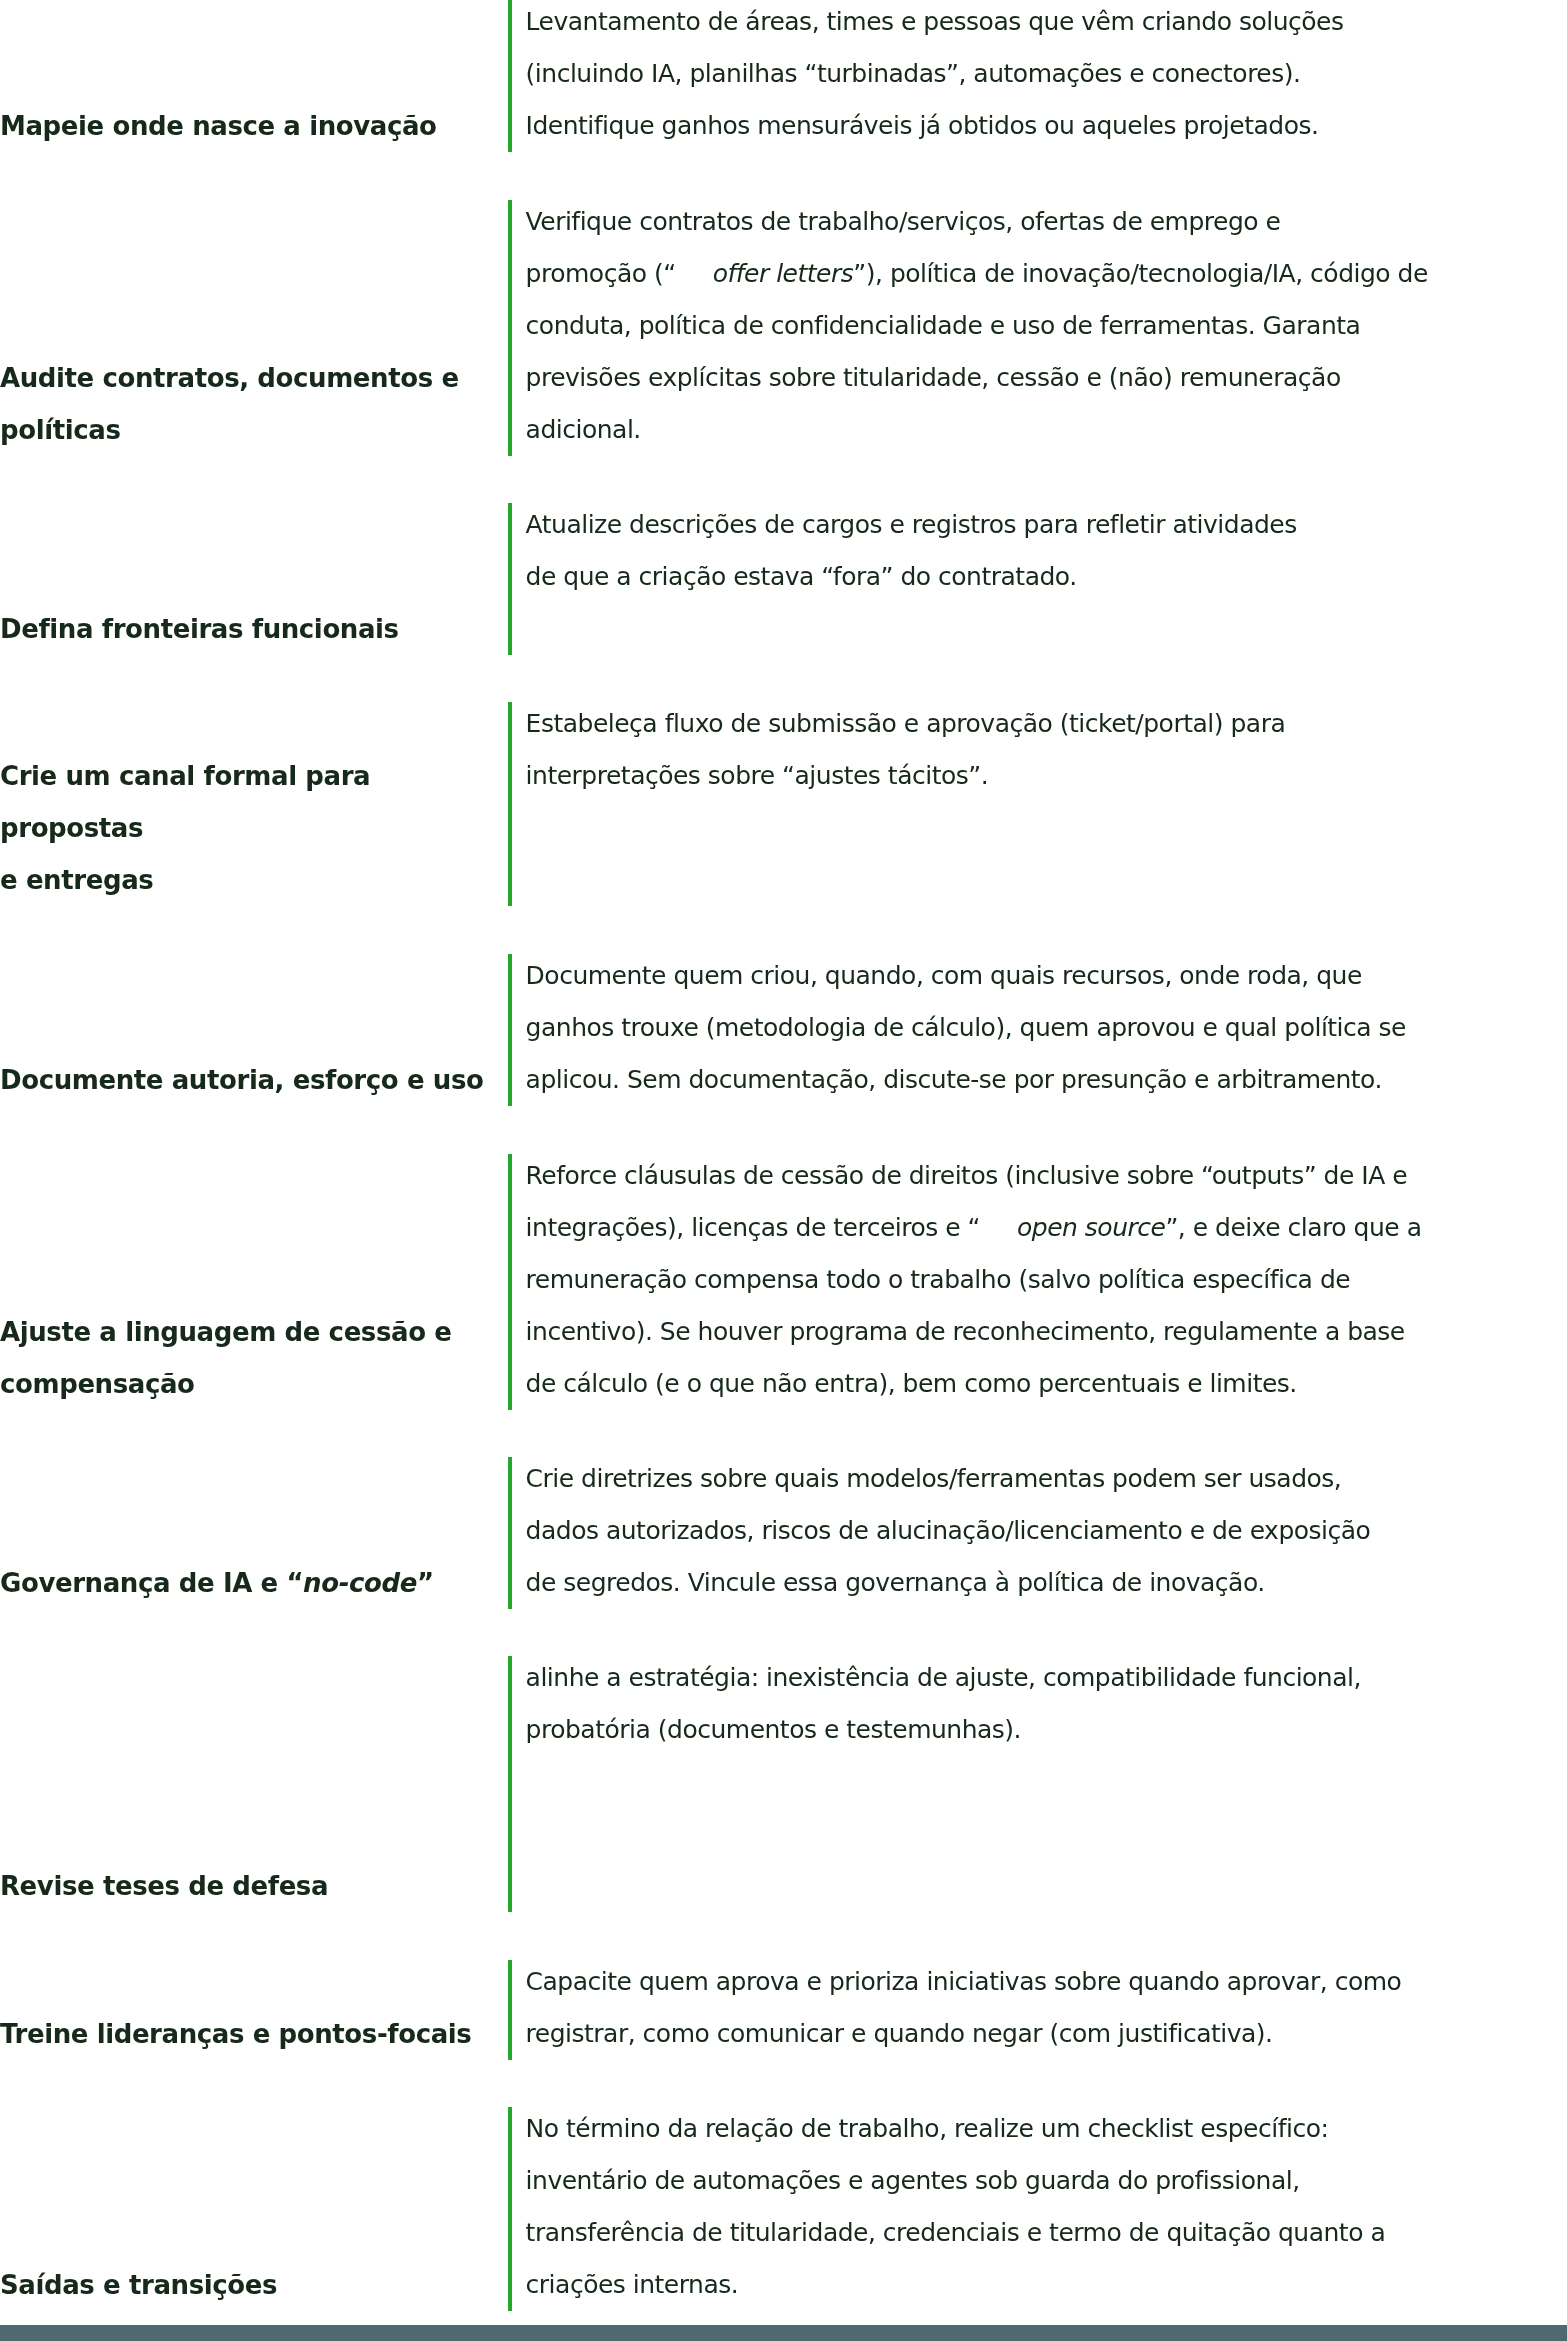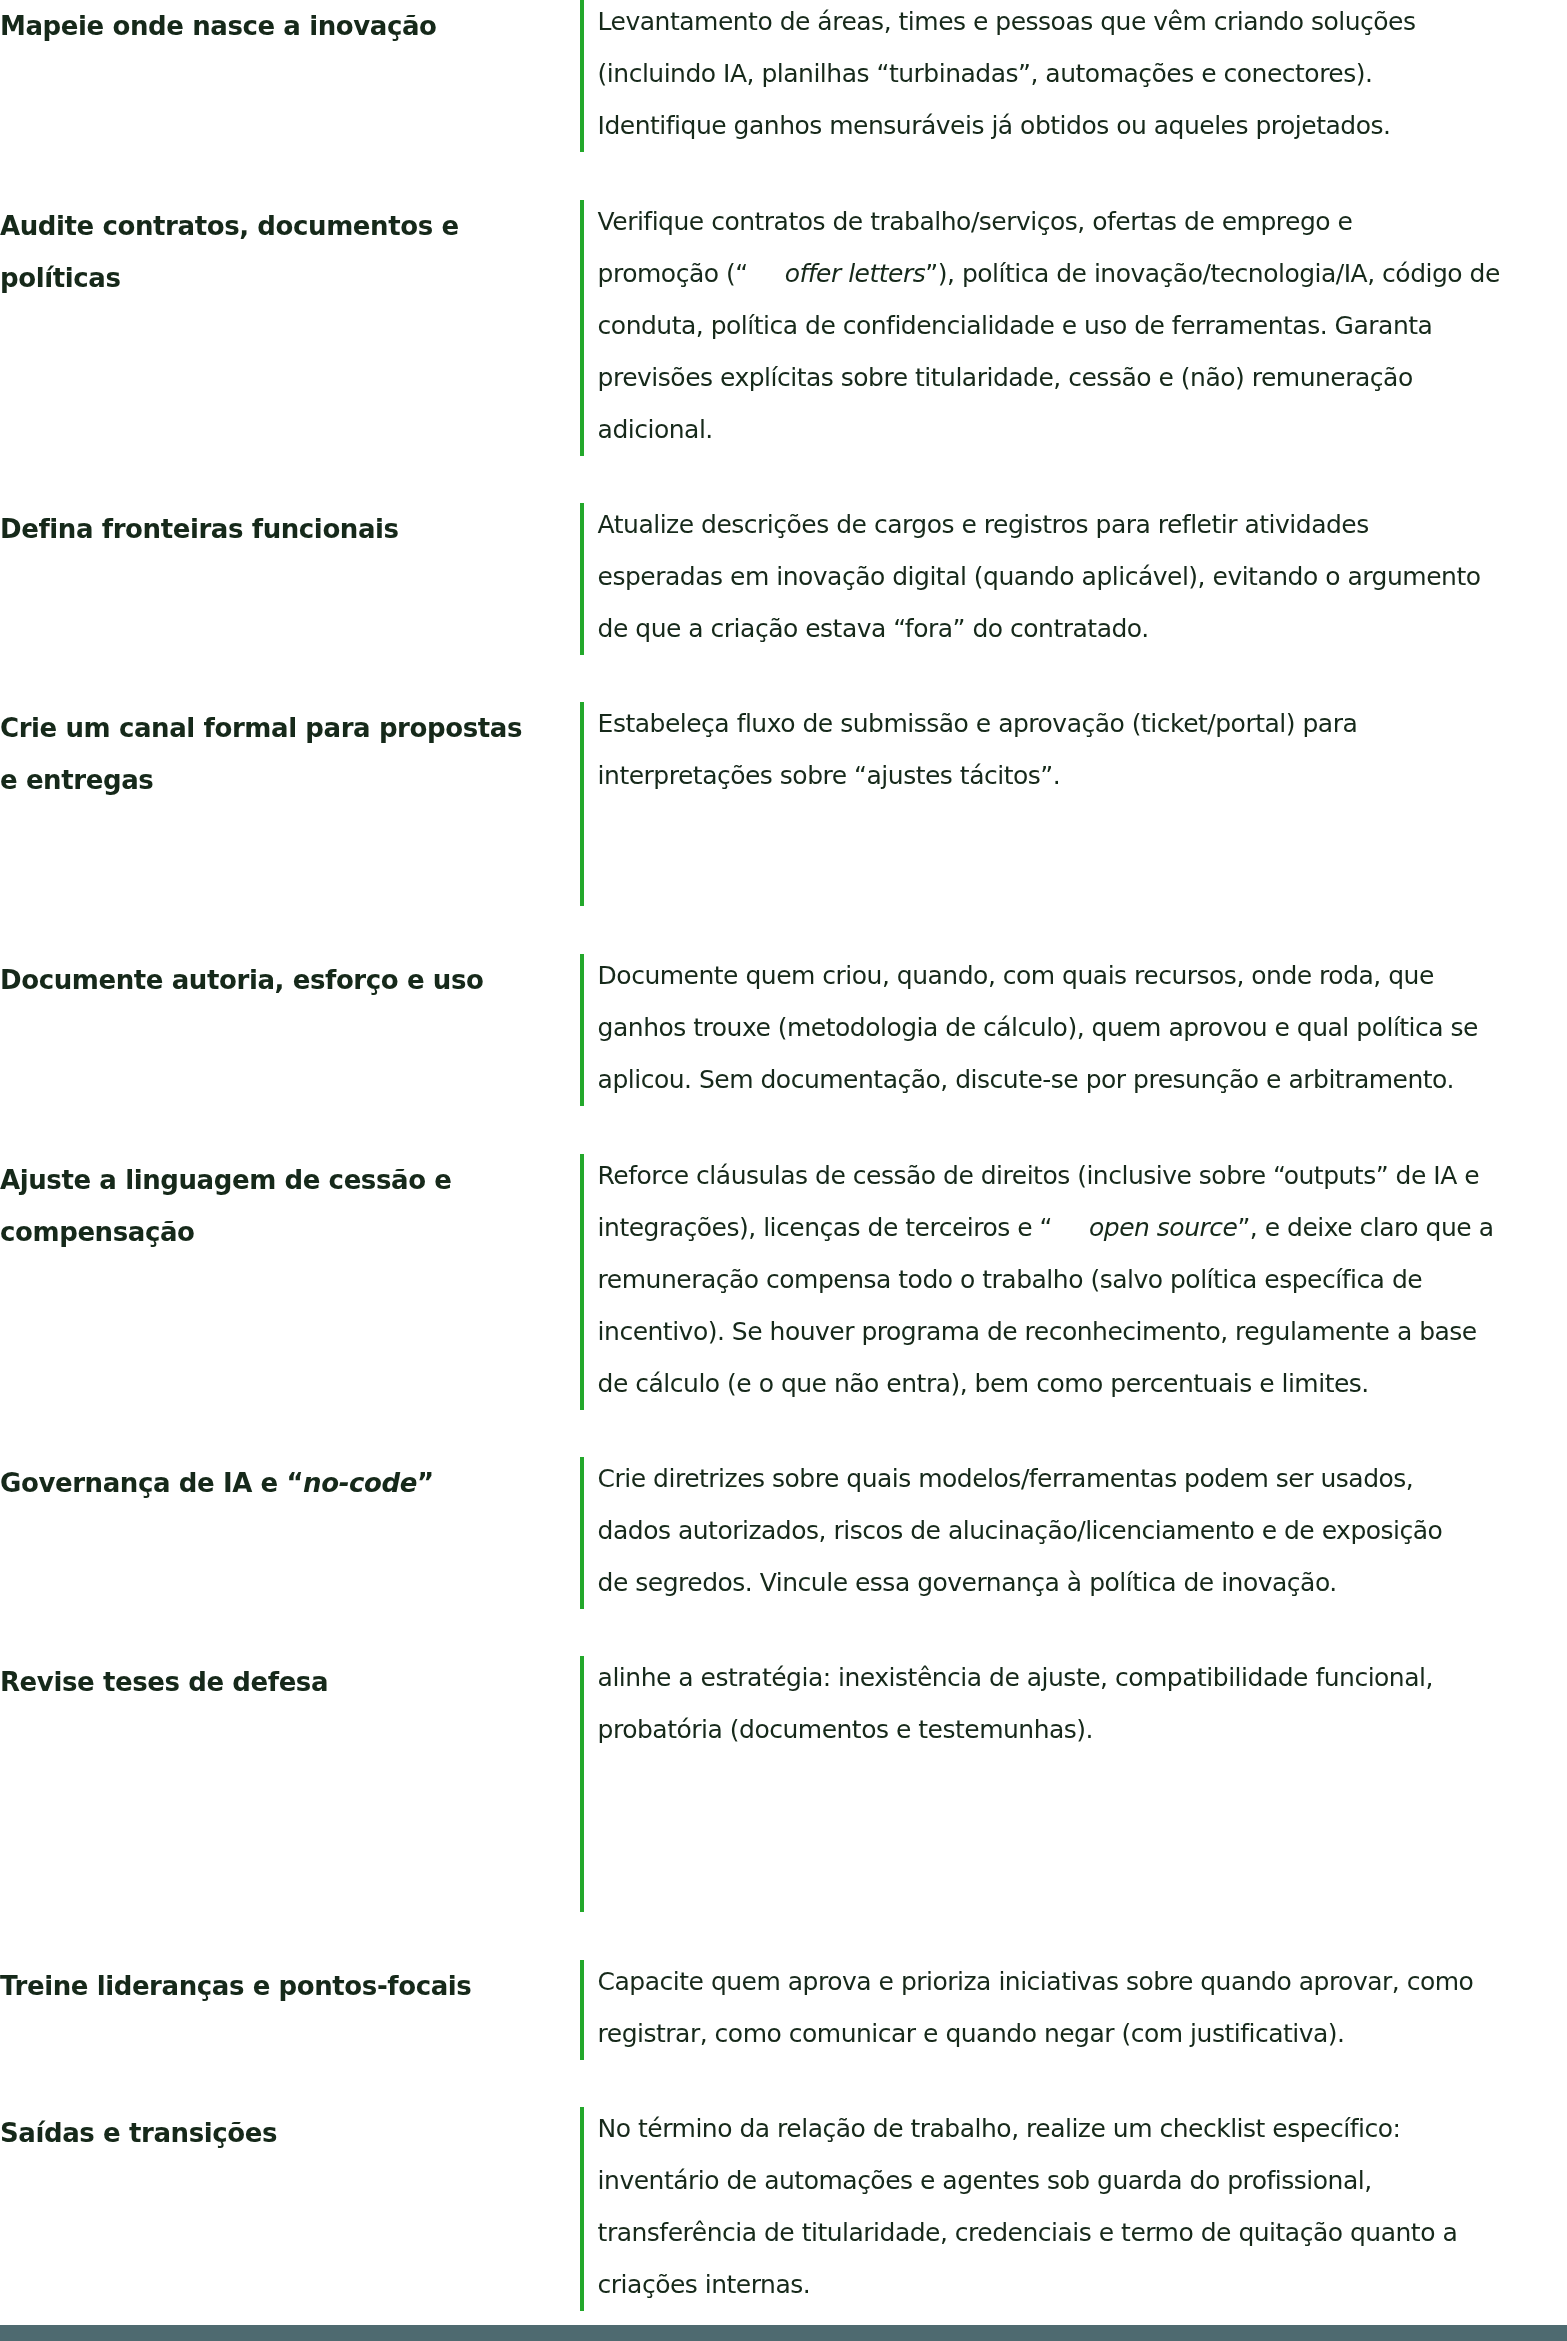--- a/index.html
+++ b/index.html
@@ -22,23 +22,23 @@
     width: 1567px;
   }
   .row {
     position: absolute;
     left: 0;
     width: 1567px;
     display: flex;
     align-items: stretch;
   }
   .label-cell {
-    width: 580px;
+    width: 508px;
     display: flex;
-    align-items: flex-start;
+    align-items: flex-end;
     box-sizing: border-box;
   }
   .label {
     font-size: 26px;
     font-weight: 600;
     line-height: 52px;
     letter-spacing: -0.4px;
     white-space: pre-line;
     color: #16291a;
   }
@@ -103,21 +103,20 @@
         <div class="desc-line"><span>adicional.</span></div>
       </div>
     </div>
     <div class="row" style="top: 503px; height: 152px;">
       <div class="label-cell">
         <div class="label">Defina fronteiras funcionais</div>
       </div>
       <div class="divider" style="background: rgb(35, 168, 43);"></div>
       <div class="desc-cell">
         <div class="desc-line"><span>Atualize descrições de cargos e registros para refletir atividades</span></div>
-        <div class="desc-line"><span>esperadas em inovação digital (quando aplicável), evitando o argumento</span></div>
         <div class="desc-line"><span>de que a criação estava “fora” do contratado.</span></div>
       </div>
     </div>
     <div class="row" style="top: 702px; height: 204px;">
       <div class="label-cell">
         <div class="label">Crie um canal formal para propostas
 e entregas</div>
       </div>
       <div class="divider" style="background: rgb(35, 168, 43);"></div>
       <div class="desc-cell">

